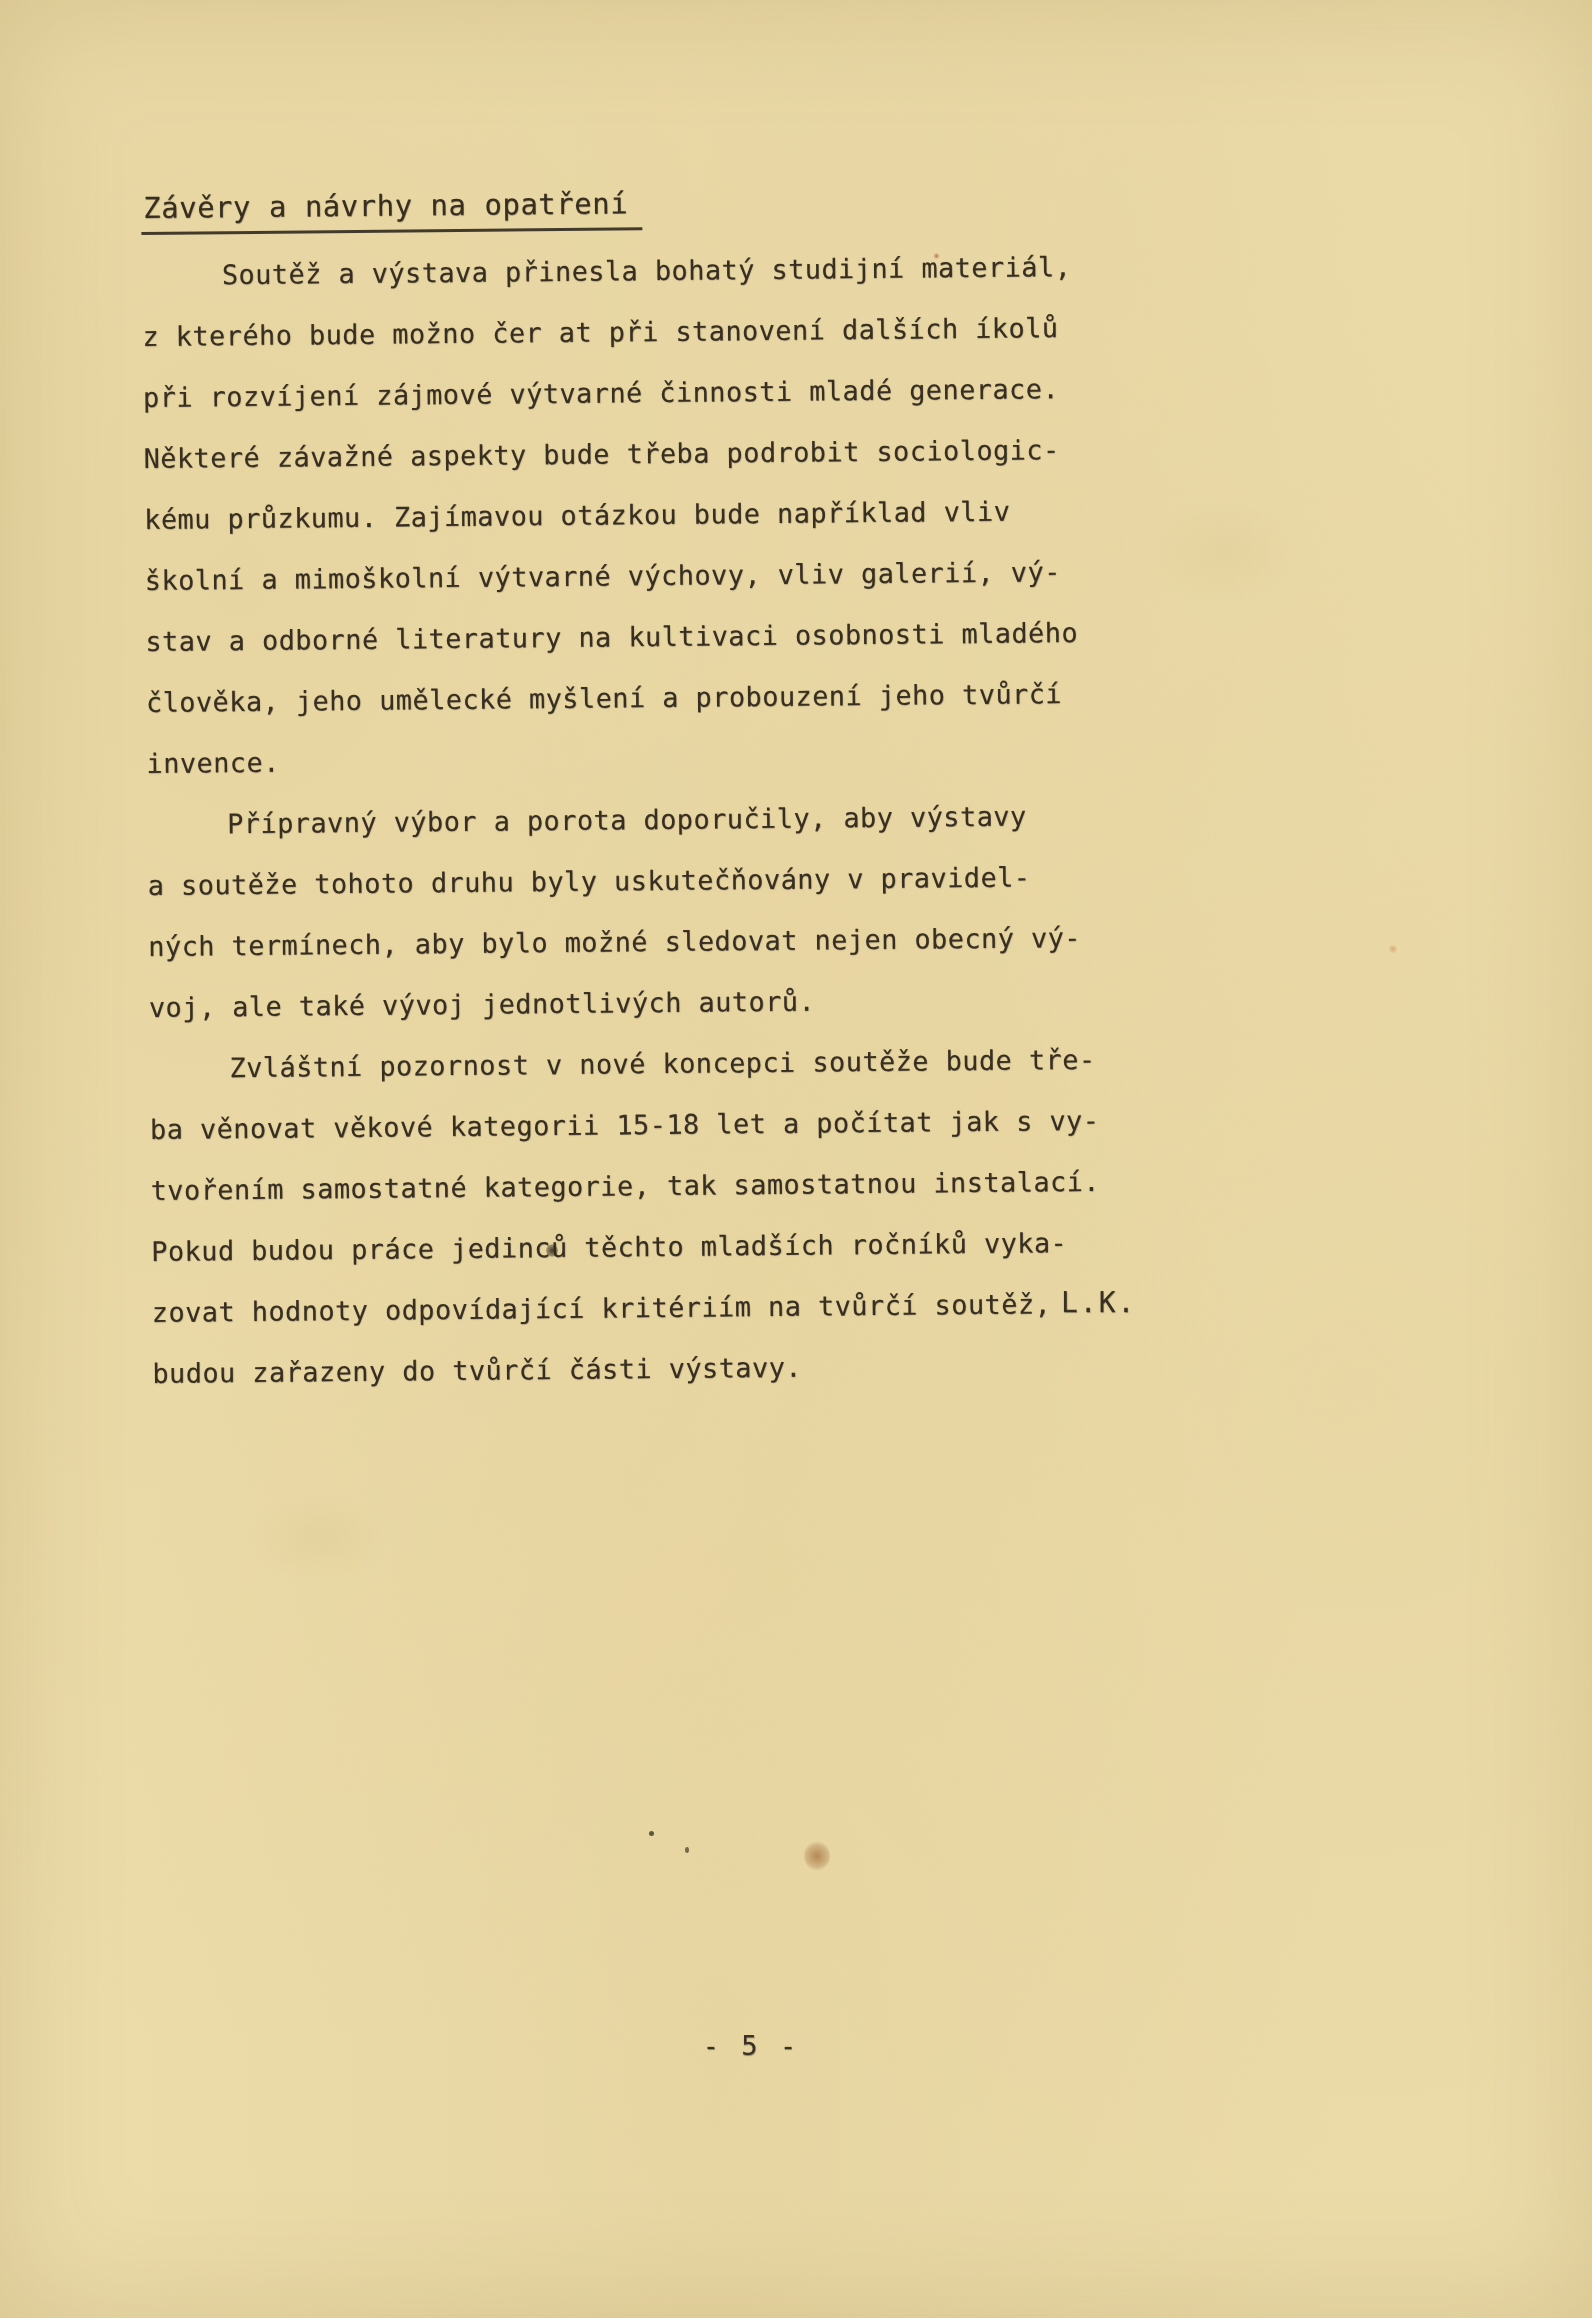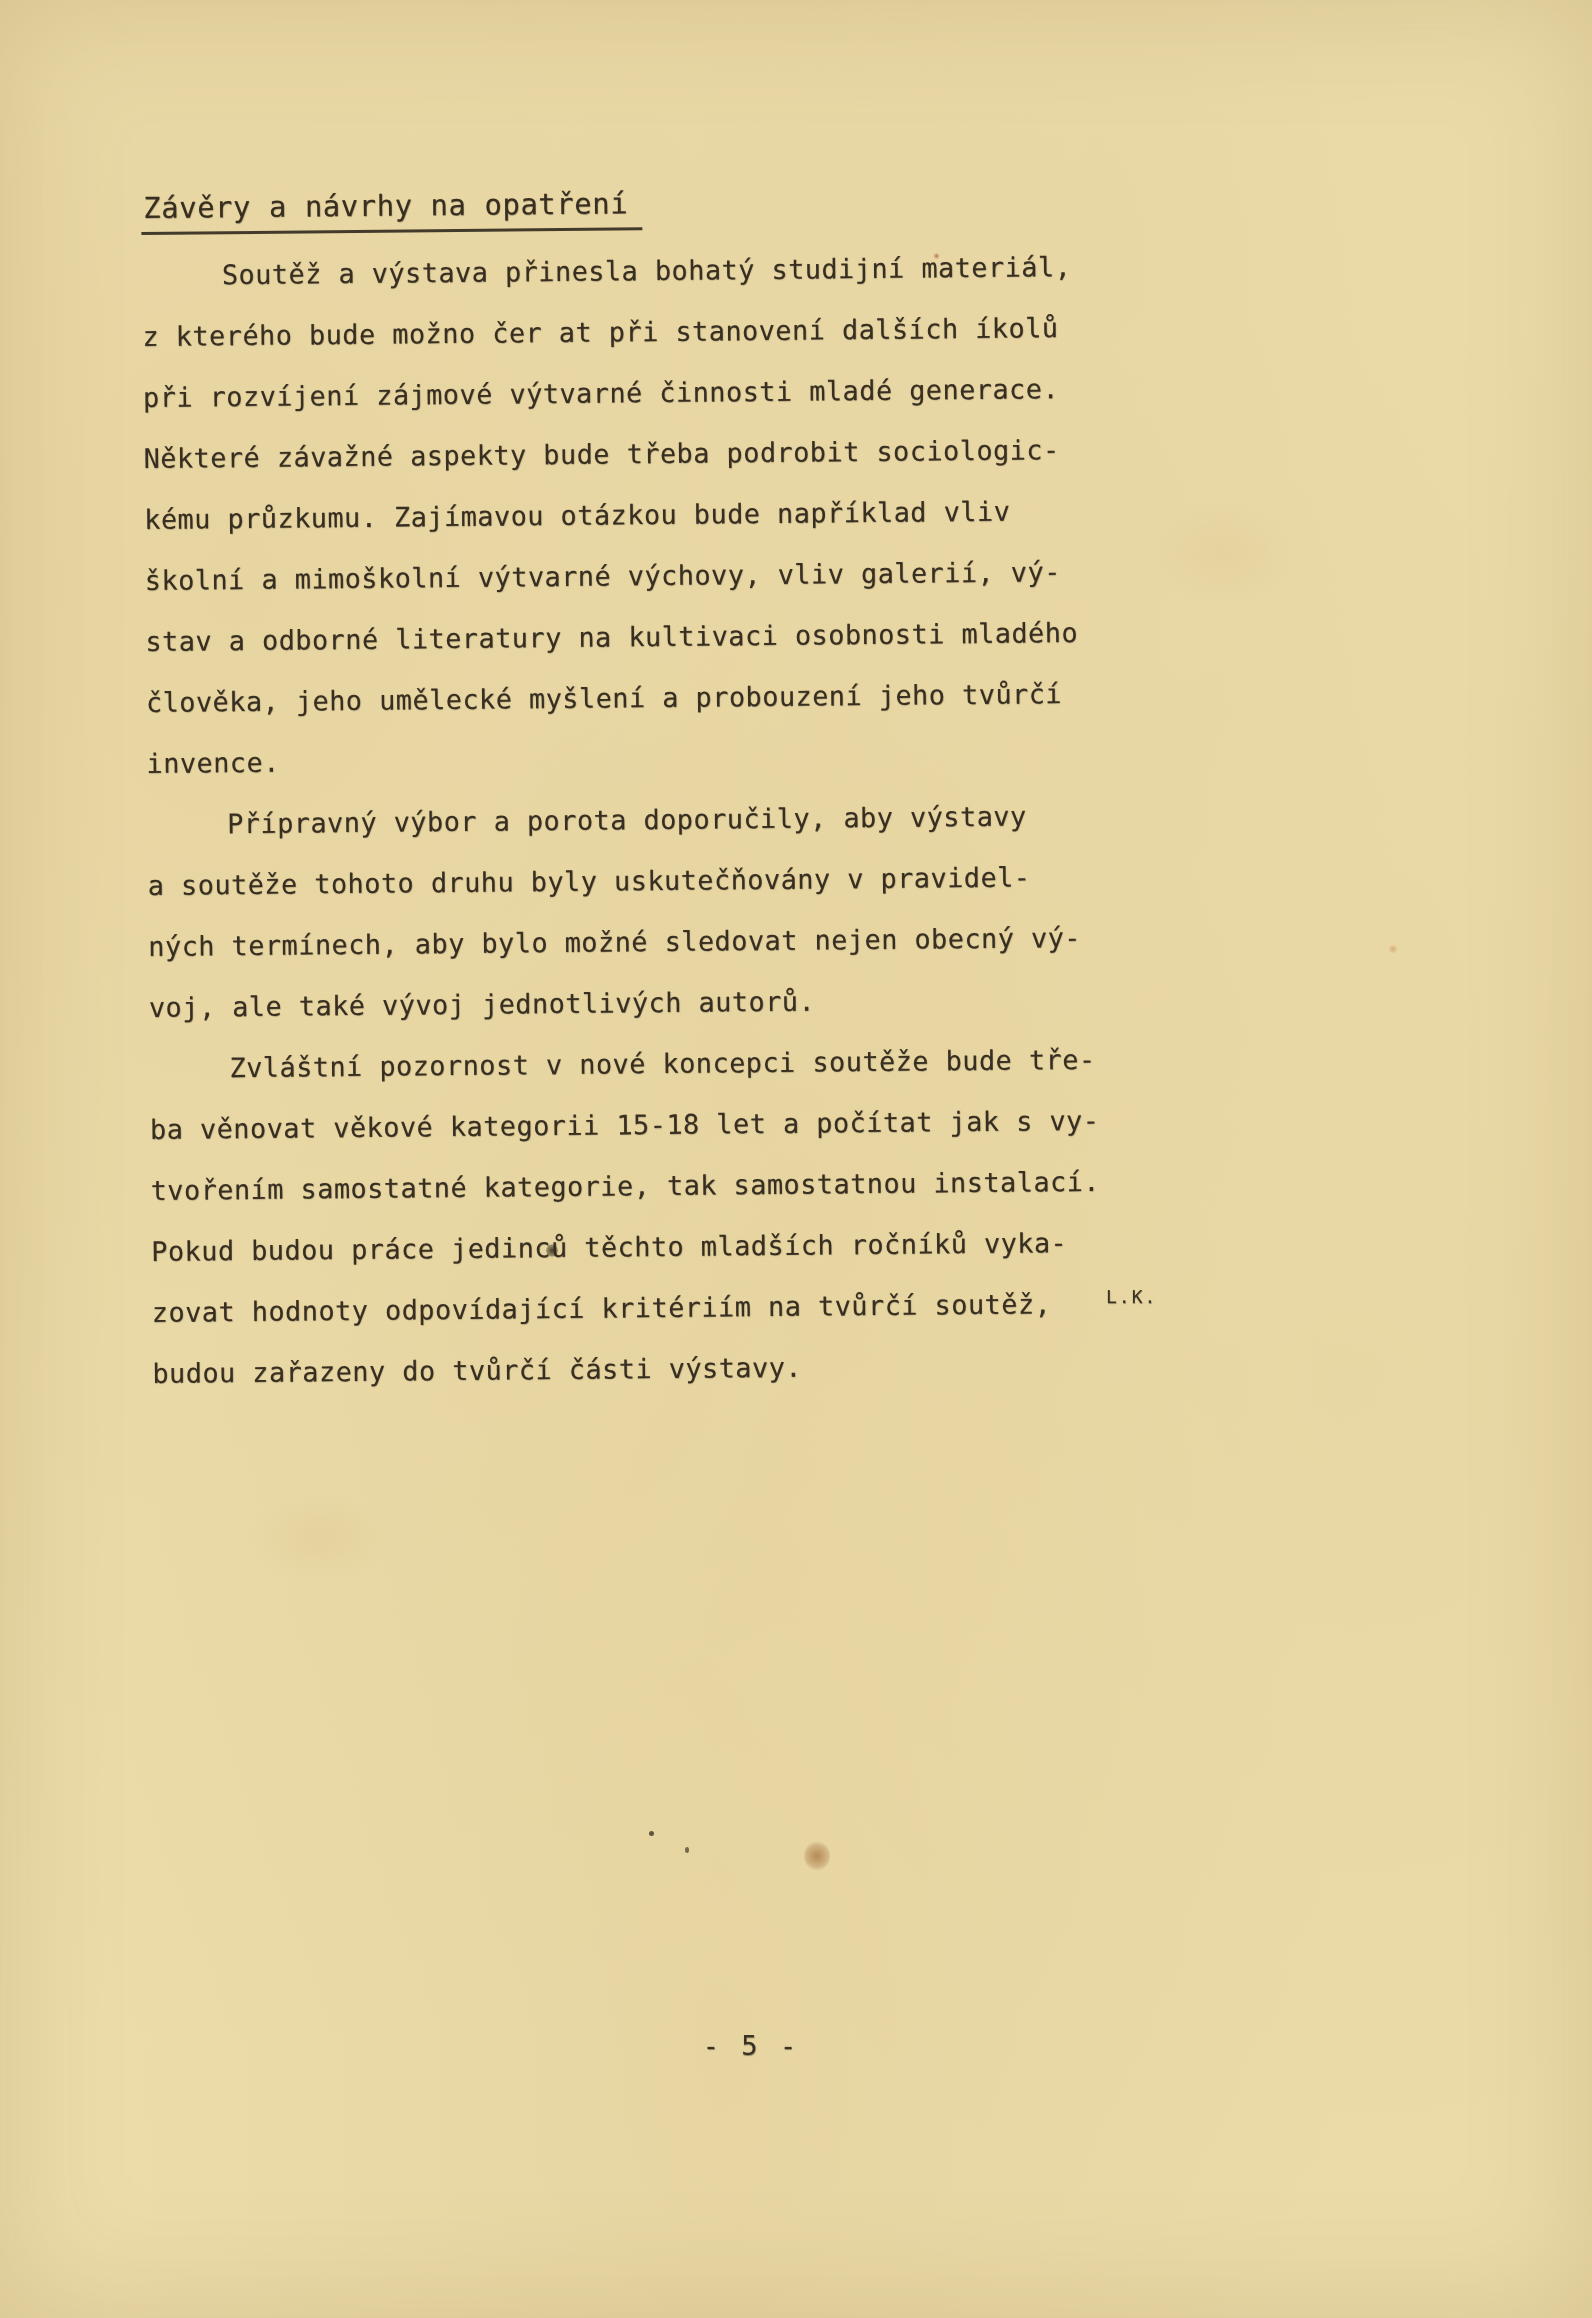--- a/index.html
+++ b/index.html
@@ -48,23 +48,23 @@
   .line {
     font-size: 27px;
     line-height: 61px;
     white-space: nowrap;
     letter-spacing: 0.4px;
     text-shadow: 0.4px 0.5px 0.9px rgba(52,44,30,0.50);
   }
   .indent { padding-left: 80px; }
   .signature {
     position: absolute;
-    left: 1106px;
+    left: 1061px;
     top: 1286px;
-    font-size: 18px;
+    font-size: 28px;
     letter-spacing: 2px;
     color: rgba(48,40,28,0.92);
     text-shadow: 0.4px 0.5px 0.9px rgba(52,44,30,0.5);
   }
   .page-number {
     position: absolute;
     left: 0;
     top: 2030px;
     width: 1502px;
     text-align: center;

